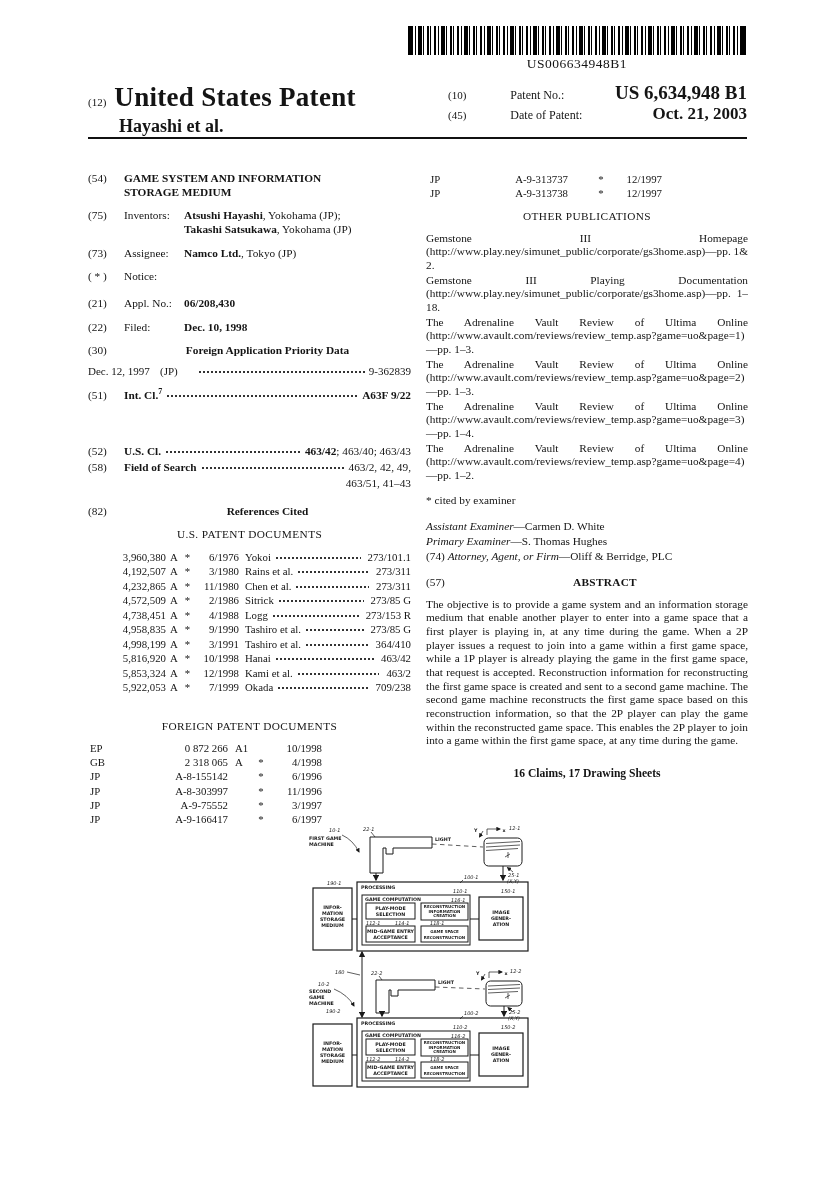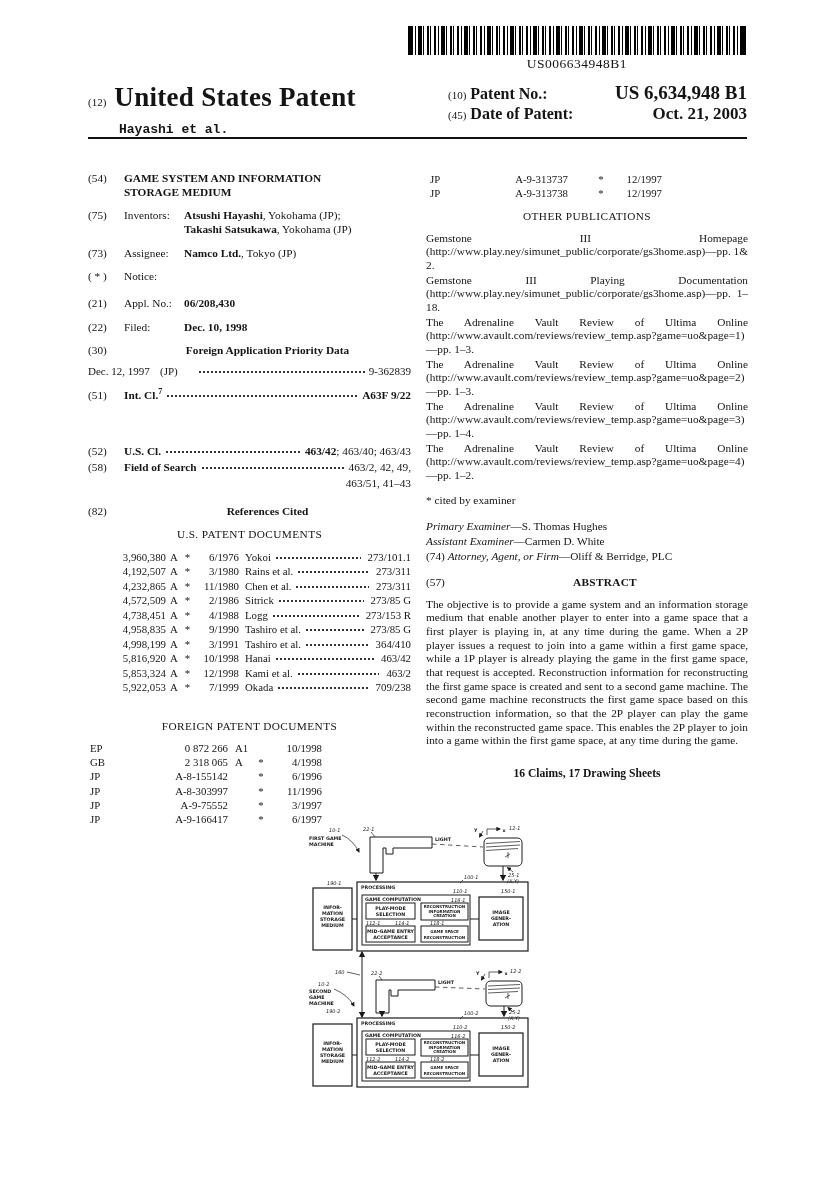--- a/index.html
+++ b/index.html
@@ -17,24 +17,24 @@
         #000 7px 11px, #fff 11px 12px, #000 12px 13px, #fff 13px 16px,
         #000 16px 18px, #fff 18px 19px, #000 19px 20px, #fff 20px 23px);
     border-left:3px solid #000; border-right:3px solid #000; }
   .barcode-num { font-size:13.5px; letter-spacing:0.5px; margin-top:1px; }
 
   
   .header { position:absolute; left:88px; top:82px; width:659px; display:flex; }
   .kindnum { font-size:11px; }
   .h-titlerow { display:flex; align-items:baseline; gap:8px; }
   .h-title { font-size:27px; font-weight:bold; letter-spacing:0.3px; }
-  .h-sub { font-size:13px; font-weight:bold; margin:9px 0 0 31px;font-family:Liberation Mono, monospace; }
+  .h-sub { font-size:18px; font-weight:bold; margin:3px 0 0 31px; }
   .h-right { margin-left:auto; width:299px; }
   .h-row { display:flex; justify-content:space-between; align-items:baseline; }
-  .h-lbl { font-weight:bold; font-size:16px; }
+  .h-lbl { font-weight:normal; font-size:12px;margin-left:40px; }
   .h-val1 { font-weight:bold; font-size:19px; }
   .h-val2 { font-weight:bold; font-size:17px;margin-left:40px; }
   .rule { position:absolute; left:88px; top:137px; width:659px; height:2px; background:#111; }
 
   
   .cols { position:absolute; left:88px; top:172px; width:660px; display:flex; gap:15px;
           font-size:11.3px; line-height:1.21; }
   .colL { width:323px; } .colR { width:322px; }
   .b { font-weight:bold; }
   .sec { display:grid; grid-template-columns:36px 1fr; margin-bottom:10px; }
@@ -375,22 +375,22 @@
         <p>Gemstone III Playing Documentation (http://www.play.ney/simunet_public/corporate/gs3home.asp)—pp. 1–18.</p>
         <p>The Adrenaline Vault Review of Ultima Online (http://www.avault.com/reviews/review_temp.asp?game=uo&amp;page=1)—pp. 1–3.</p>
         <p>The Adrenaline Vault Review of Ultima Online (http://www.avault.com/reviews/review_temp.asp?game=uo&amp;page=2)—pp. 1–3.</p>
         <p>The Adrenaline Vault Review of Ultima Online (http://www.avault.com/reviews/review_temp.asp?game=uo&amp;page=3)—pp. 1–4.</p>
         <p>The Adrenaline Vault Review of Ultima Online (http://www.avault.com/reviews/review_temp.asp?game=uo&amp;page=4)—pp. 1–2.</p>
       </div>
 
       <div class="cited">* cited by examiner</div>
 
       <div class="exam">
+        <div><i>Assistant Examiner</i><span>—Carmen D. White</span></div>
         <div><i>Primary Examiner</i><span>—S. Thomas Hughes</span></div>
-        <div><i>Assistant Examiner</i><span>—Carmen D. White</span></div>
         <div><span>(74)</span> <i>Attorney, Agent, or Firm</i><span>—Oliff &amp; Berridge, PLC</span></div>
       </div>
 
       <div class="abs-head">
         <span>(57)</span>
         <span class="chead">ABSTRACT</span>
       </div>
 
       <div class="just">The objective is to provide a game system and an information storage medium that enable another player to enter into a game space that a first player is playing in, at any time during the game. When a 2P player issues a request to join into a game within a first game space, while a 1P player is already playing the game in the first game space, that request is accepted. Reconstruction information for reconstructing the first game space is created and sent to a second game machine. The second game machine reconstructs the first game space based on this reconstruction information, so that the 2P player can play the game within the reconstructed game space. This enables the 2P player to join into a game within the first game space, at any time during the game.</div>
 

